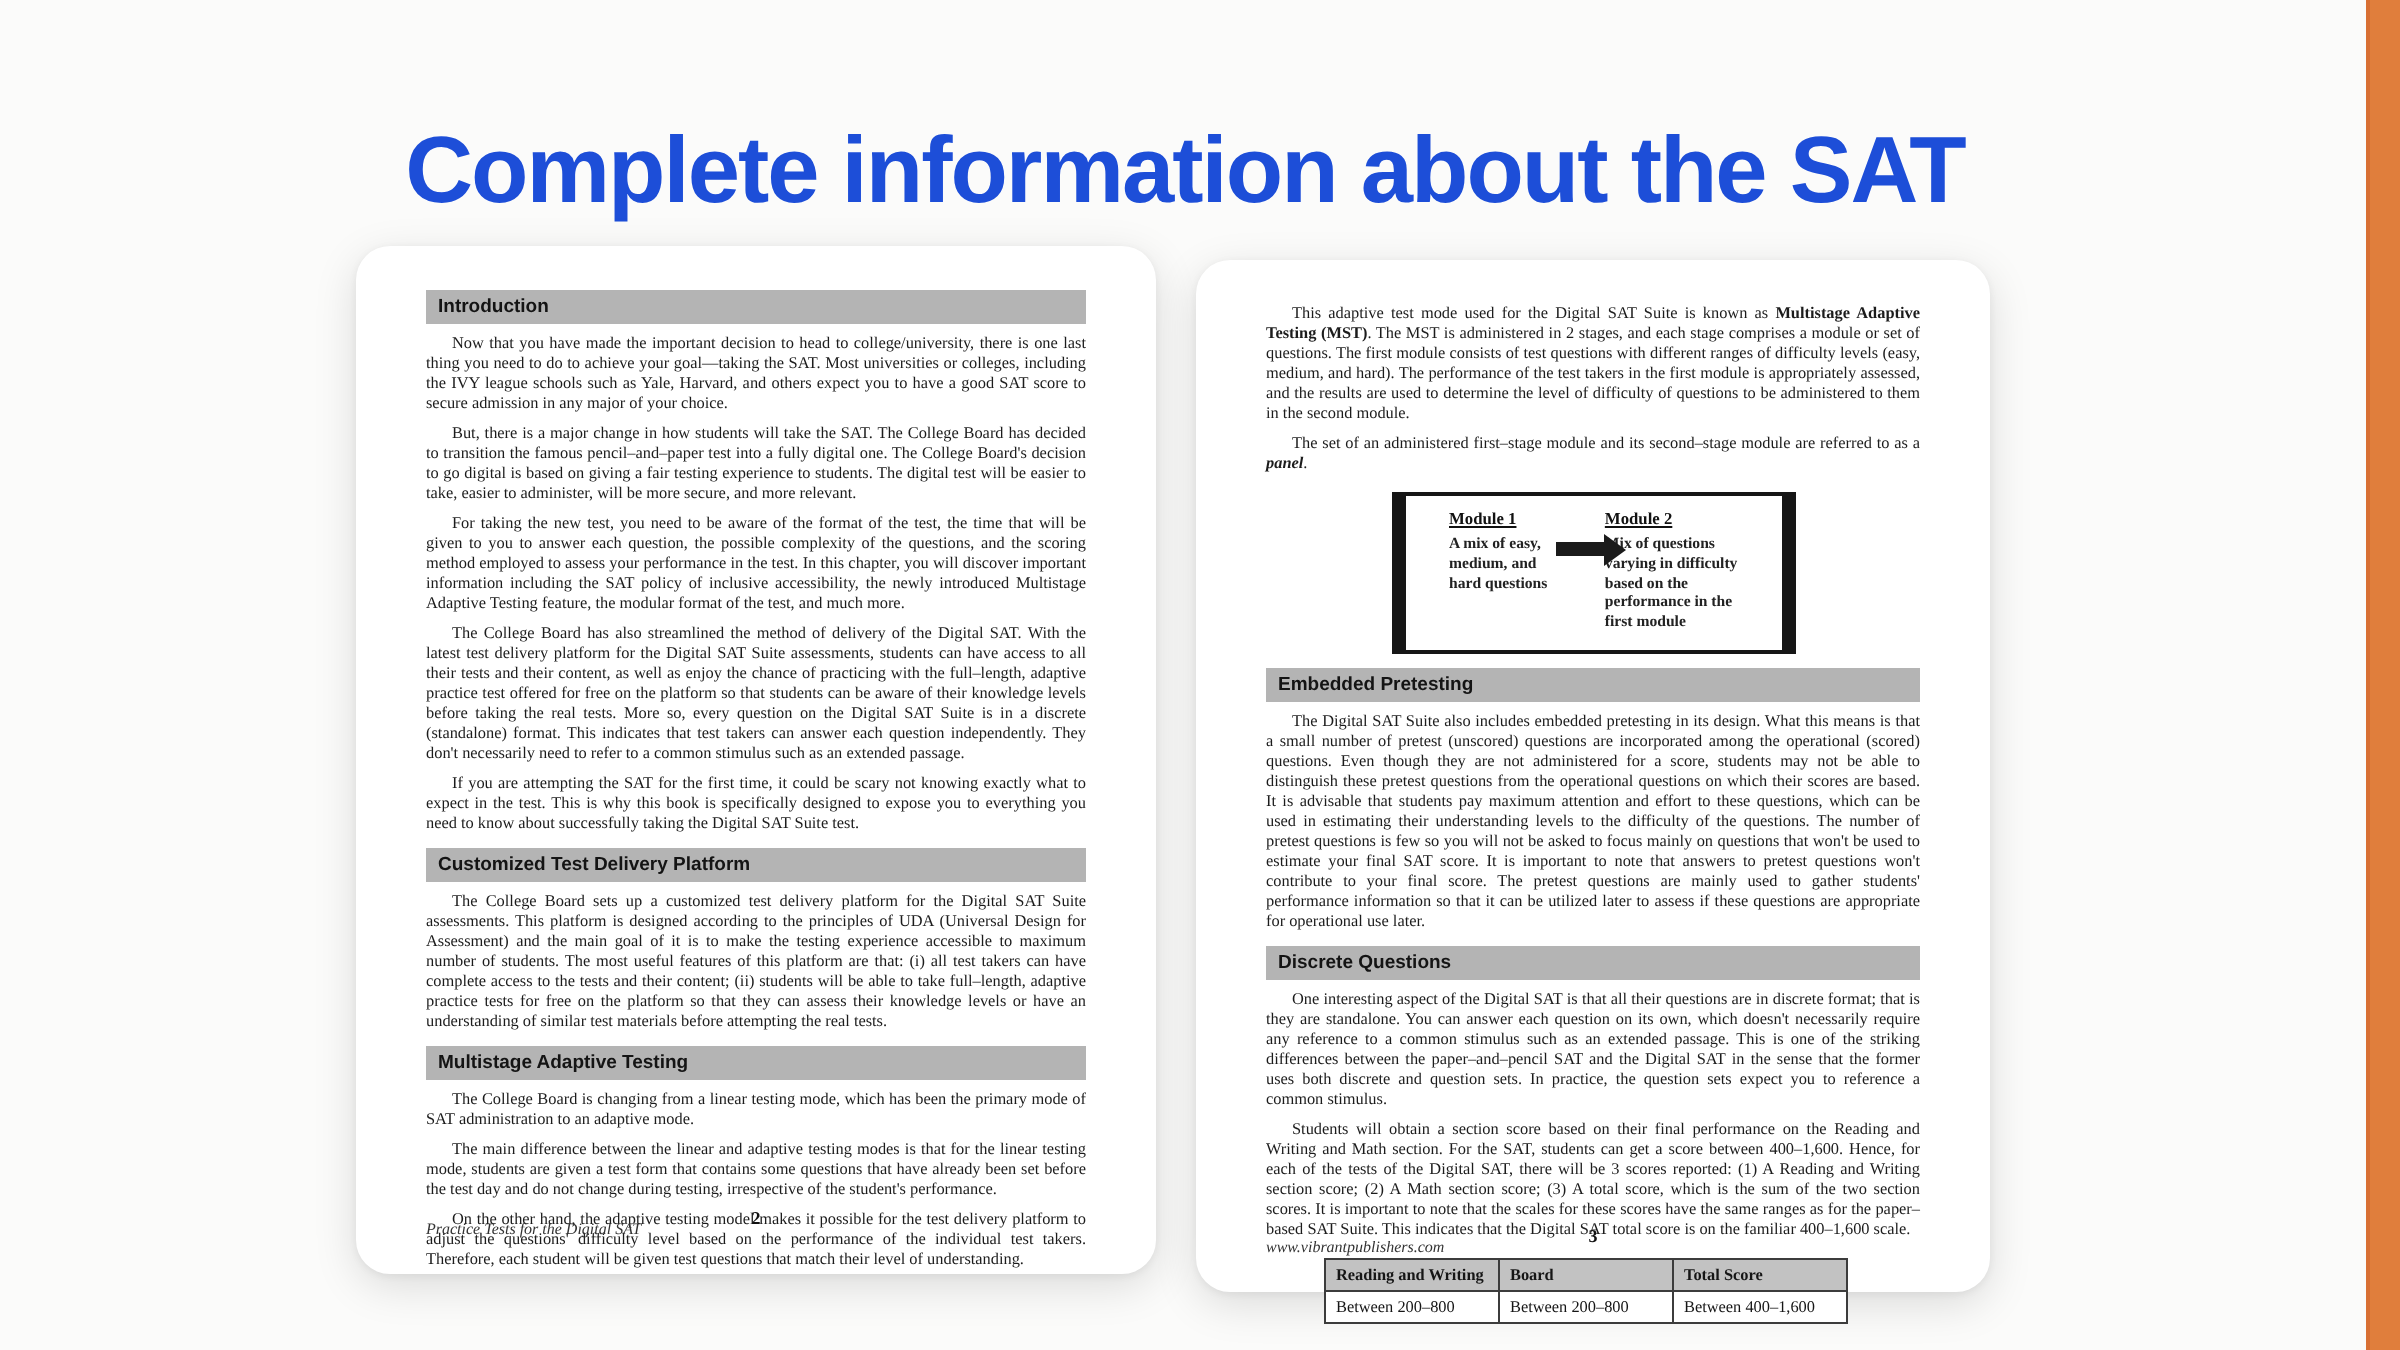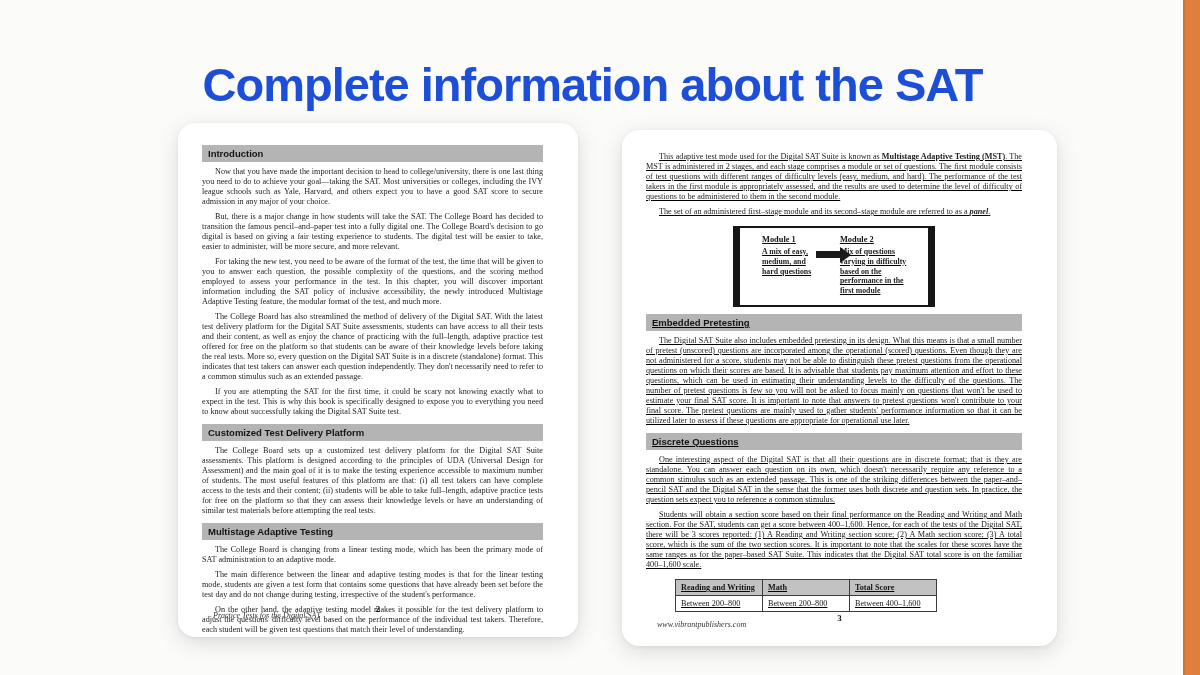--- a/index.html
+++ b/index.html
@@ -29,22 +29,22 @@
   }
 
   
   .page {
     position: absolute;
     background: #ffffff;
     border-radius: 17px;
     box-shadow: 0 6px 22px rgba(0,0,0,0.13), 0 1px 4px rgba(0,0,0,0.06);
   }
   .page-left  { left: 178px; top: 123px; width: 400px; height: 514px; }
-  .page-right { left: 622px; top: 130px; width: 435px; height: 516px; text-decoration: underline; }
-  .page-inner { padding: 22px 35px 0 24px; }
+  .page-right { left: 598px; top: 130px; width: 397px; height: 516px; }
+  .page-inner { padding: 22px 35px 0 35px; }
 
   
   .section-header {
     background: #B4B4B4;
     color: #141414;
     font-family: "Liberation Sans", sans-serif;
     font-weight: bold;
     font-size: 9.5px;
     padding: 3px 6px 3px 6px;
     margin: 7px 0 5px 0;
@@ -196,21 +196,21 @@
 
     <div class="section-header">Discrete Questions</div>
     <p class="body-para">One interesting aspect of the Digital SAT is that all their questions are in discrete format; that is they are standalone. You can answer each question on its own, which doesn't necessarily require any reference to a common stimulus such as an extended passage. This is one of the striking differences between the paper–and–pencil SAT and the Digital SAT in the sense that the former uses both discrete and question sets. In practice, the question sets expect you to reference a common stimulus.</p>
 
     <p class="body-para">Students will obtain a section score based on their final performance on the Reading and Writing and Math section. For the SAT, students can get a score between 400–1,600. Hence, for each of the tests of the Digital SAT, there will be 3 scores reported: (1) A Reading and Writing section score; (2) A Math section score; (3) A total score, which is the sum of the two section scores. It is important to note that the scales for these scores have the same ranges as for the paper–based SAT Suite. This indicates that the Digital SAT total score is on the familiar 400–1,600 scale.</p>
 
     <table class="score-table">
       <thead>
         <tr>
           <th>Reading and Writing</th>
-          <th>Math</th>
+          <th>Board</th>
           <th>Total Score</th>
         </tr>
       </thead>
       <tbody>
         <tr>
           <td>Between 200–800</td>
           <td>Between 200–800</td>
           <td>Between 400–1,600</td>
         </tr>
       </tbody>

